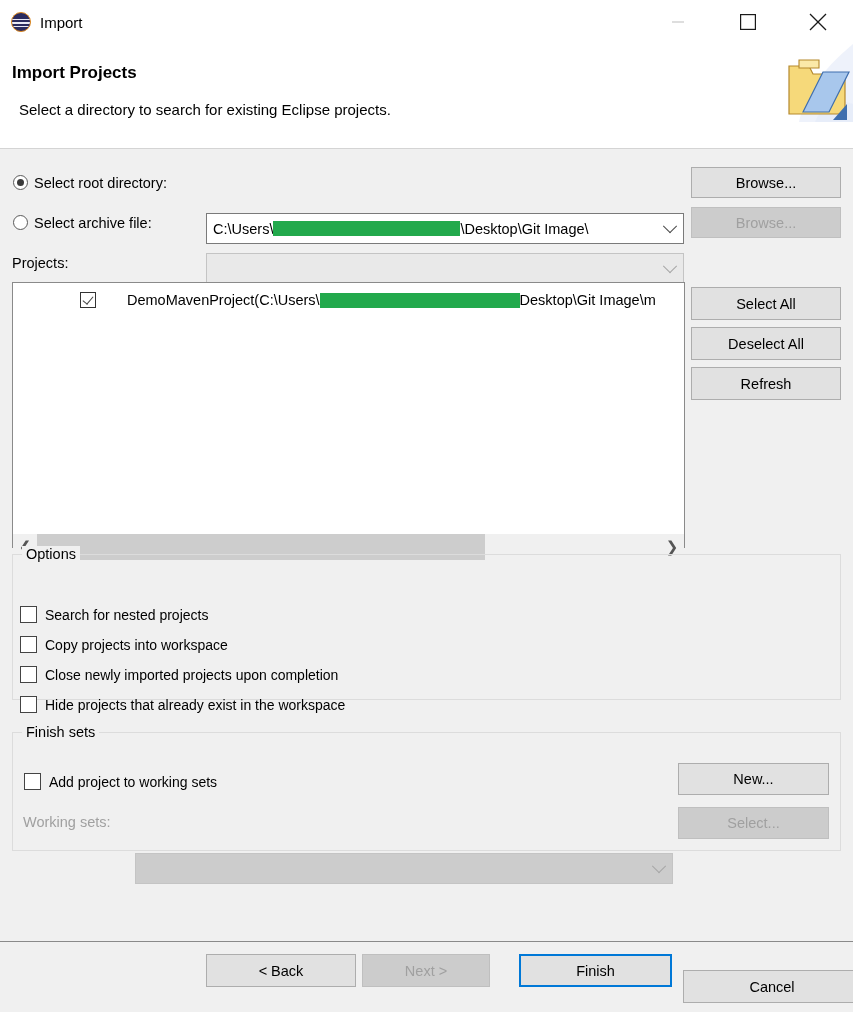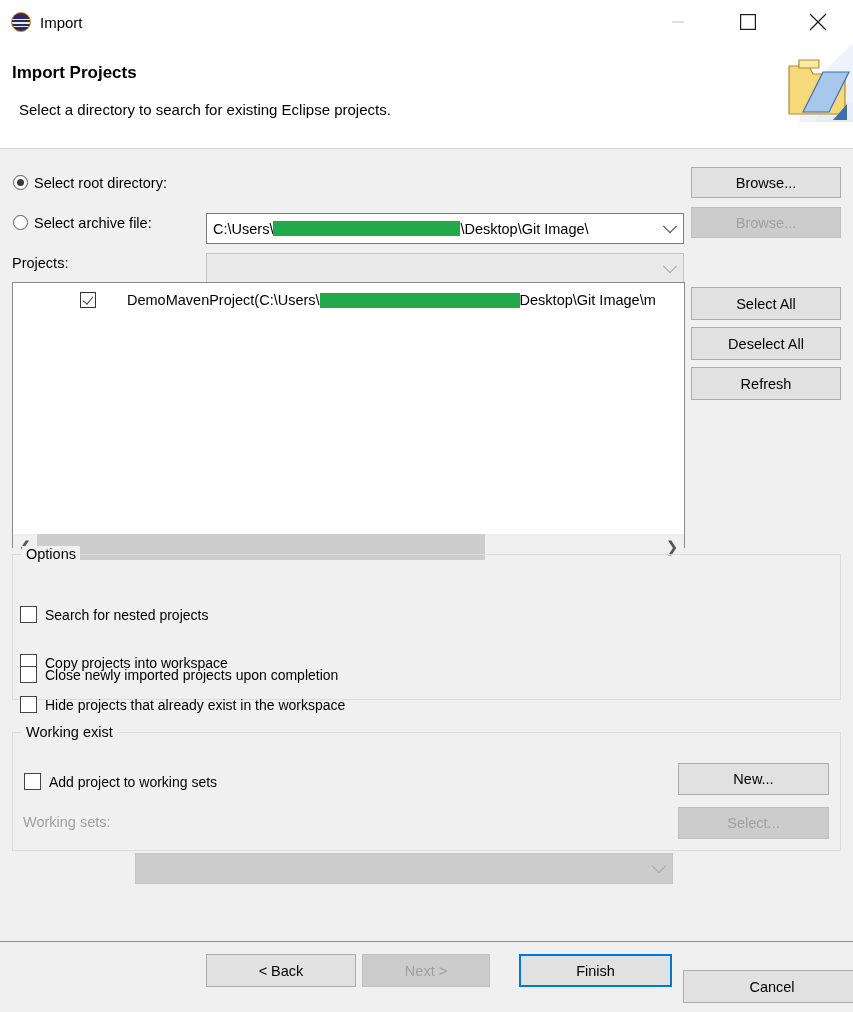--- a/index.html
+++ b/index.html
@@ -440,35 +440,35 @@
   <button class="btn" style="left:691px; top:218px; width:150px; height:33px;">Refresh</button>
 
   <div class="group" style="left:12px; top:405px; width:829px; height:146px;">
     <div class="group-title">Options</div>
   </div>
 
   <div class="chk-row" style="left:20px; top:457px;">
     <div class="cbox"></div>
     <span>Search for nested projects</span>
   </div>
-  <div class="chk-row" style="left:20px; top:505px;">
+  <div class="chk-row" style="left:20px; top:487px;">
     <div class="cbox"></div>
     <span>Copy projects into workspace</span>
   </div>
   <div class="chk-row" style="left:20px; top:517px;">
     <div class="cbox"></div>
     <span>Close newly imported projects upon completion</span>
   </div>
   <div class="chk-row" style="left:20px; top:547px;">
     <div class="cbox"></div>
     <span>Hide projects that already exist in the workspace</span>
   </div>
 
   <div class="group" style="left:12px; top:583px; width:829px; height:119px;">
-    <div class="group-title">Working exist</div>
+    <div class="group-title">Finish sets</div>
   </div>
 
   <div class="chk-row" style="left:24px; top:624px;">
     <div class="cbox"></div>
     <span>Add project to working sets</span>
   </div>
 
   <div class="row-label disabled-text" style="left:23px; top:665px;">Working sets:</div>
 
   <div class="combo disabled" style="left:135px; top:658px; width:538px; height:31px; background:#cccccc;">

